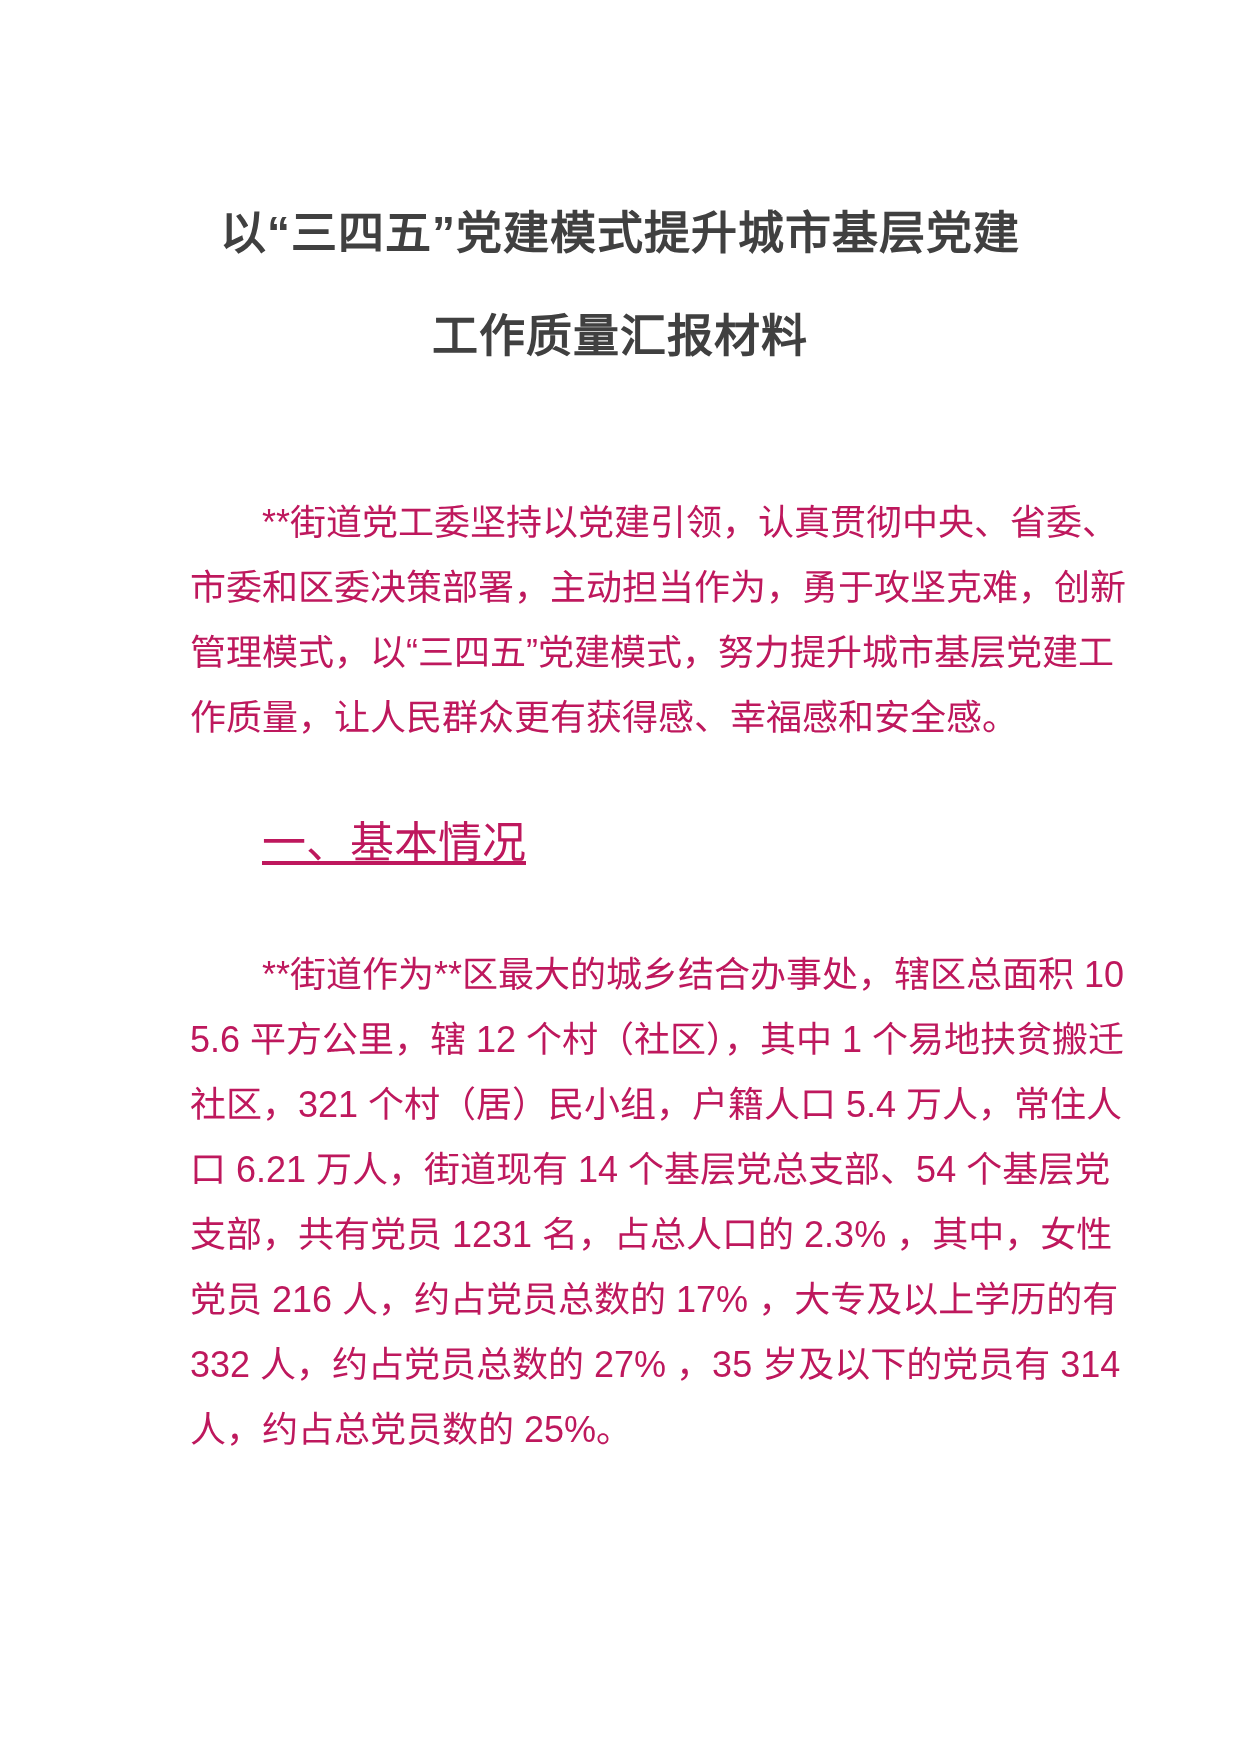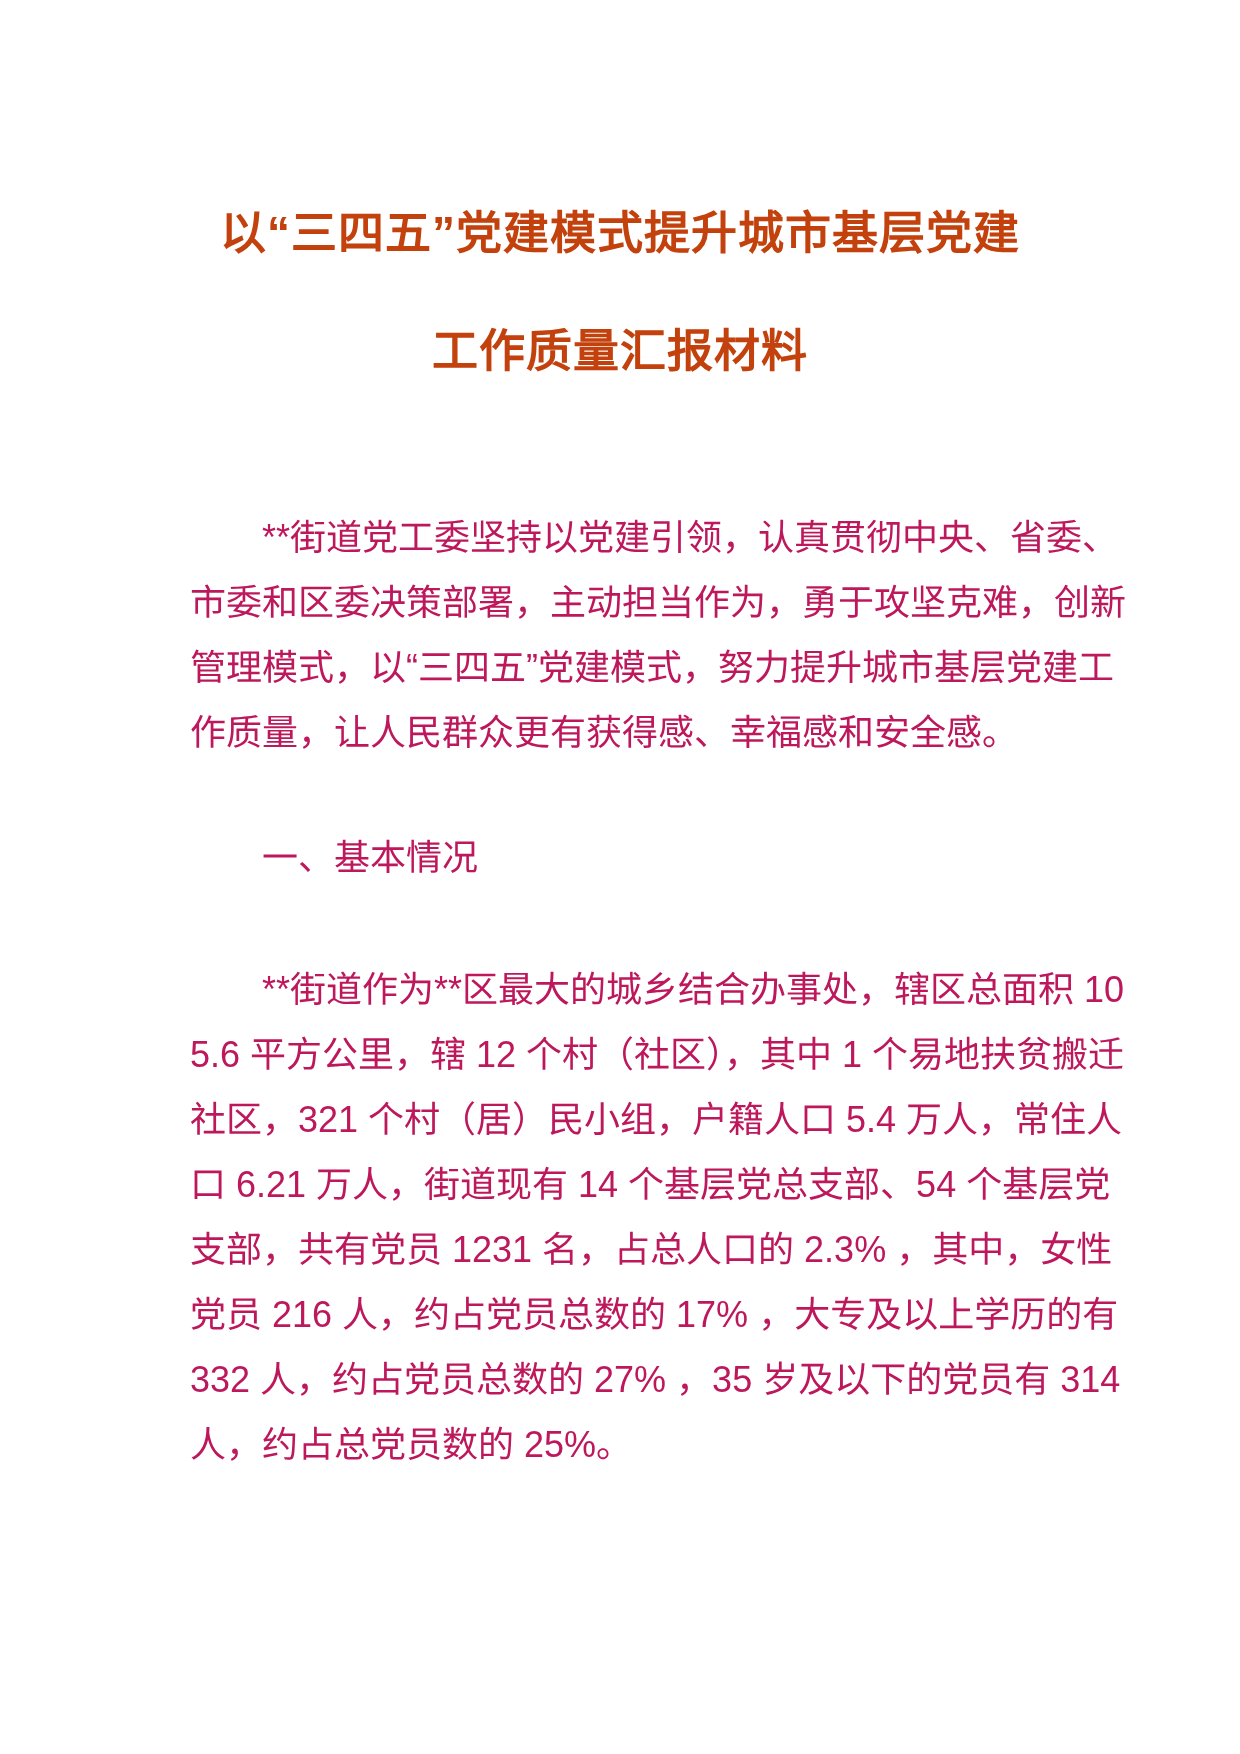--- a/index.html
+++ b/index.html
@@ -18,47 +18,48 @@
     overflow: hidden;
   }
   .doc-title {
     margin: 0;
     padding: 0;
     text-align: center;
     font-size: 46px;
     line-height: 46px;
     font-weight: 900;
     letter-spacing: 1px;
-    color: #c2410c;
+    color: #404040;
   }
   .doc-title.line1 {
     margin-top: 210px;
   }
   .doc-title.line2 {
-    margin-top: 72px;
+    margin-top: 57px;
     text-align: center;
   }
   .body-text {
     margin: 0 100px 0 190px;
     font-size: 36px;
     line-height: 65px;
     font-weight: 400;
     text-align: left;
     text-indent: 72px;
     color: #be185d;
     word-break: break-all;
   }
   .intro-paragraph {
     margin-top: 131px;
   }
   .section-heading {
     margin-top: 60px;
-    font-size: 36px;
+    font-size: 44px;
     line-height: 65px;
     font-weight: 400;
+    text-decoration: underline;
   }
   .basic-info-paragraph {
     margin-top: 67px;
   }
 </style>
 </head>
 <body>
 
 <div class="page">
 

